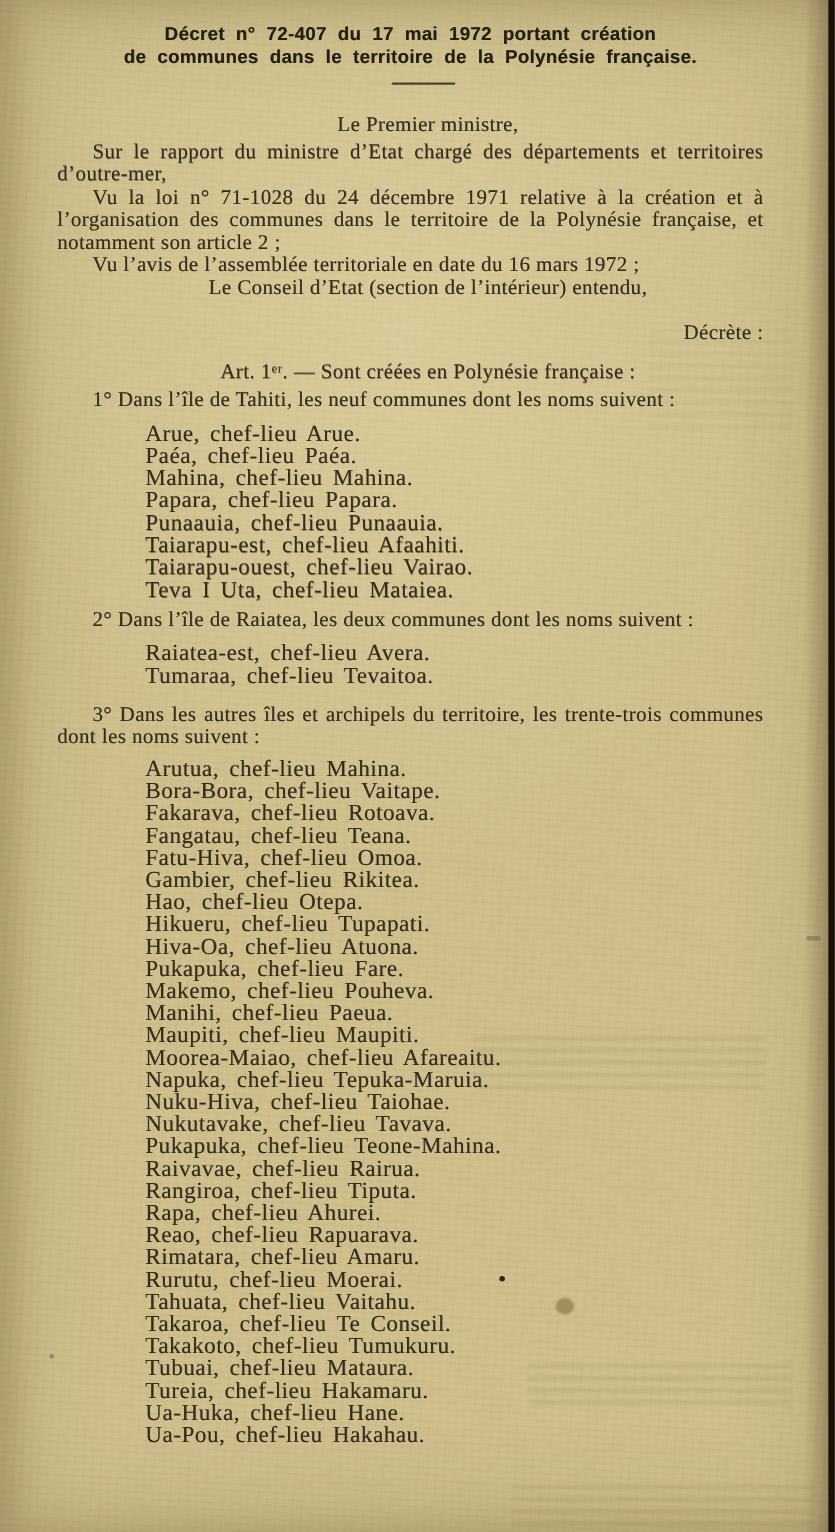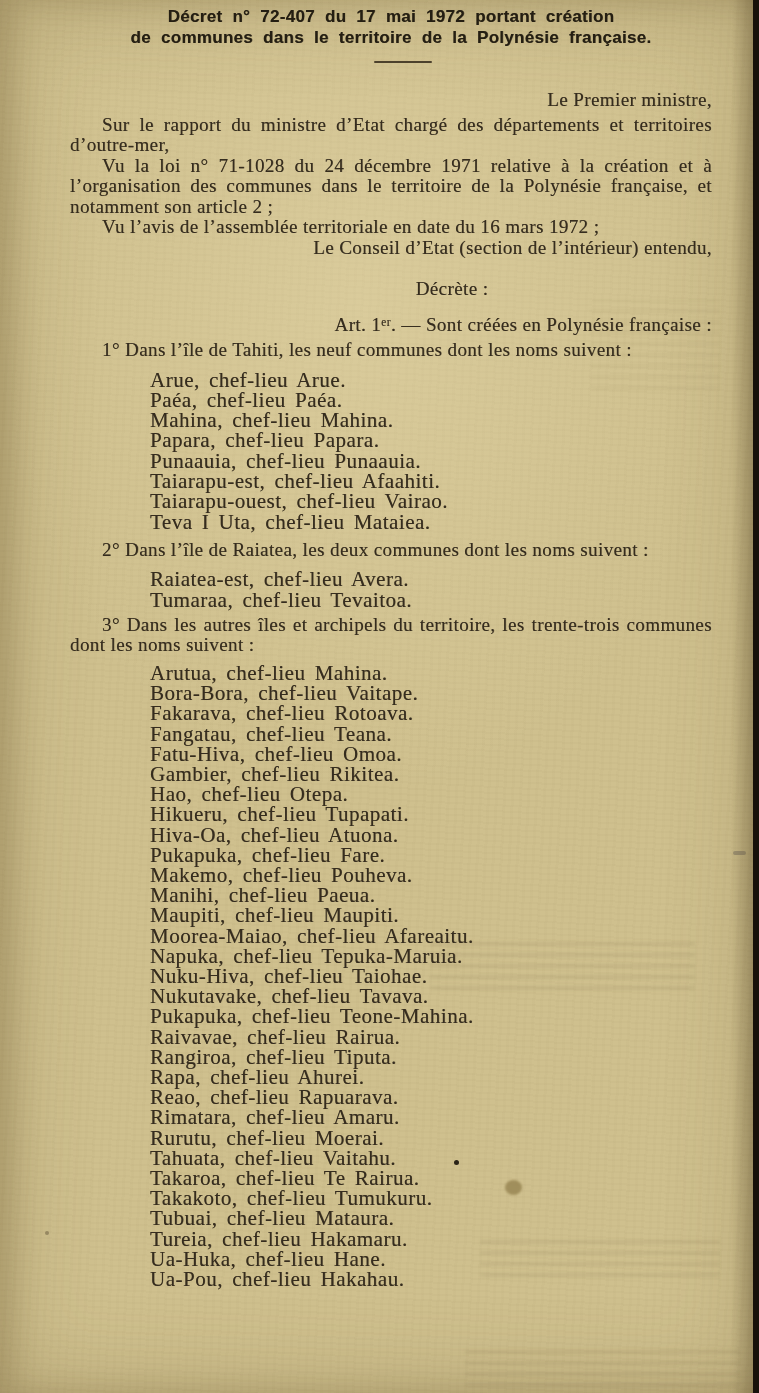--- a/index.html
+++ b/index.html
@@ -15,23 +15,23 @@
     background-color: #cfc08e;
     background-image:
       radial-gradient(ellipse 70% 50% at 48% 22%, rgba(243,230,187,0.30), rgba(0,0,0,0) 70%),
       repeating-linear-gradient(3deg, rgba(122,103,62,0.035) 0 2px, rgba(0,0,0,0) 2px 6px),
       repeating-linear-gradient(93deg, rgba(122,103,62,0.028) 0 3px, rgba(0,0,0,0) 3px 8px);
     box-shadow: inset 0 0 90px rgba(93,74,36,0.28), inset 14px 0 26px rgba(93,74,36,0.18);
     color: #352c1e;
   }
   .text-column {
     position: absolute;
-    left: 70px; top: 0;
+    left: 52px; top: 0;
     width: 642px;
-    padding-top: 6px;
+    padding-top: 20px;
   }
   
   .doc-title {
     margin: 0;
     font-family: "Liberation Sans", "DejaVu Sans", sans-serif;
     font-weight: bold;
     font-size: 17px;
     line-height: 21px;
     letter-spacing: 0.3px;
     word-spacing: 5px;
@@ -49,28 +49,28 @@
   
   .para {
     margin: 0;
     font-size: 19px;
     line-height: 20.5px;
     letter-spacing: 0.4px;
     text-align: justify;
     text-indent: 32px;
     text-shadow: 0.35px 0.35px 0.55px rgba(53,44,30,0.5);
   }
-  .para.no-justify { text-align: right; }
+  .para.no-justify { text-align: center; }
   .p-premier { margin-top: 27px; }
   .p-rapport { margin-top: 4px; }
-  .p-decrete { margin-top: 21px; text-indent: 122px; text-align: center; }
+  .p-decrete { margin-top: 21px; text-indent: 122px; text-align: right; }
   .p-article { margin-top: 15px; }
   .p-section1 { margin-top: 5px; }
   .p-section2 { margin-top: 8px; }
-  .p-section3 { margin-top: 5px; }
+  .p-section3 { margin-top: 16px; }
   
   .commune-list {
     margin: 9px 0 0 80px;
     font-size: 21px;
     line-height: 20.3px;
     letter-spacing: 0.5px;
     word-spacing: 3.5px;
     text-shadow: 0.35px 0.35px 0.55px rgba(53,44,30,0.5);
   }
   .commune-list.tight { line-height: 20.2px; margin-top: 7px; }
@@ -182,21 +182,21 @@
         <div class="commune">Nuku-Hiva, chef-lieu Taiohae.</div>
         <div class="commune">Nukutavake, chef-lieu Tavava.</div>
         <div class="commune">Pukapuka, chef-lieu Teone-Mahina.</div>
         <div class="commune">Raivavae, chef-lieu Rairua.</div>
         <div class="commune">Rangiroa, chef-lieu Tiputa.</div>
         <div class="commune">Rapa, chef-lieu Ahurei.</div>
         <div class="commune">Reao, chef-lieu Rapuarava.</div>
         <div class="commune">Rimatara, chef-lieu Amaru.</div>
         <div class="commune">Rurutu, chef-lieu Moerai.</div>
         <div class="commune">Tahuata, chef-lieu Vaitahu.</div>
-        <div class="commune">Takaroa, chef-lieu Te Rairua.</div>
+        <div class="commune">Takaroa, chef-lieu Te Conseil.</div>
         <div class="commune">Takakoto, chef-lieu Tumukuru.</div>
         <div class="commune">Tubuai, chef-lieu Mataura.</div>
         <div class="commune">Tureia, chef-lieu Hakamaru.</div>
         <div class="commune">Ua-Huka, chef-lieu Hane.</div>
         <div class="commune">Ua-Pou, chef-lieu Hakahau.</div>
       </div>
 
   </div>
 
   <div class="ghost ghost-1"></div>

